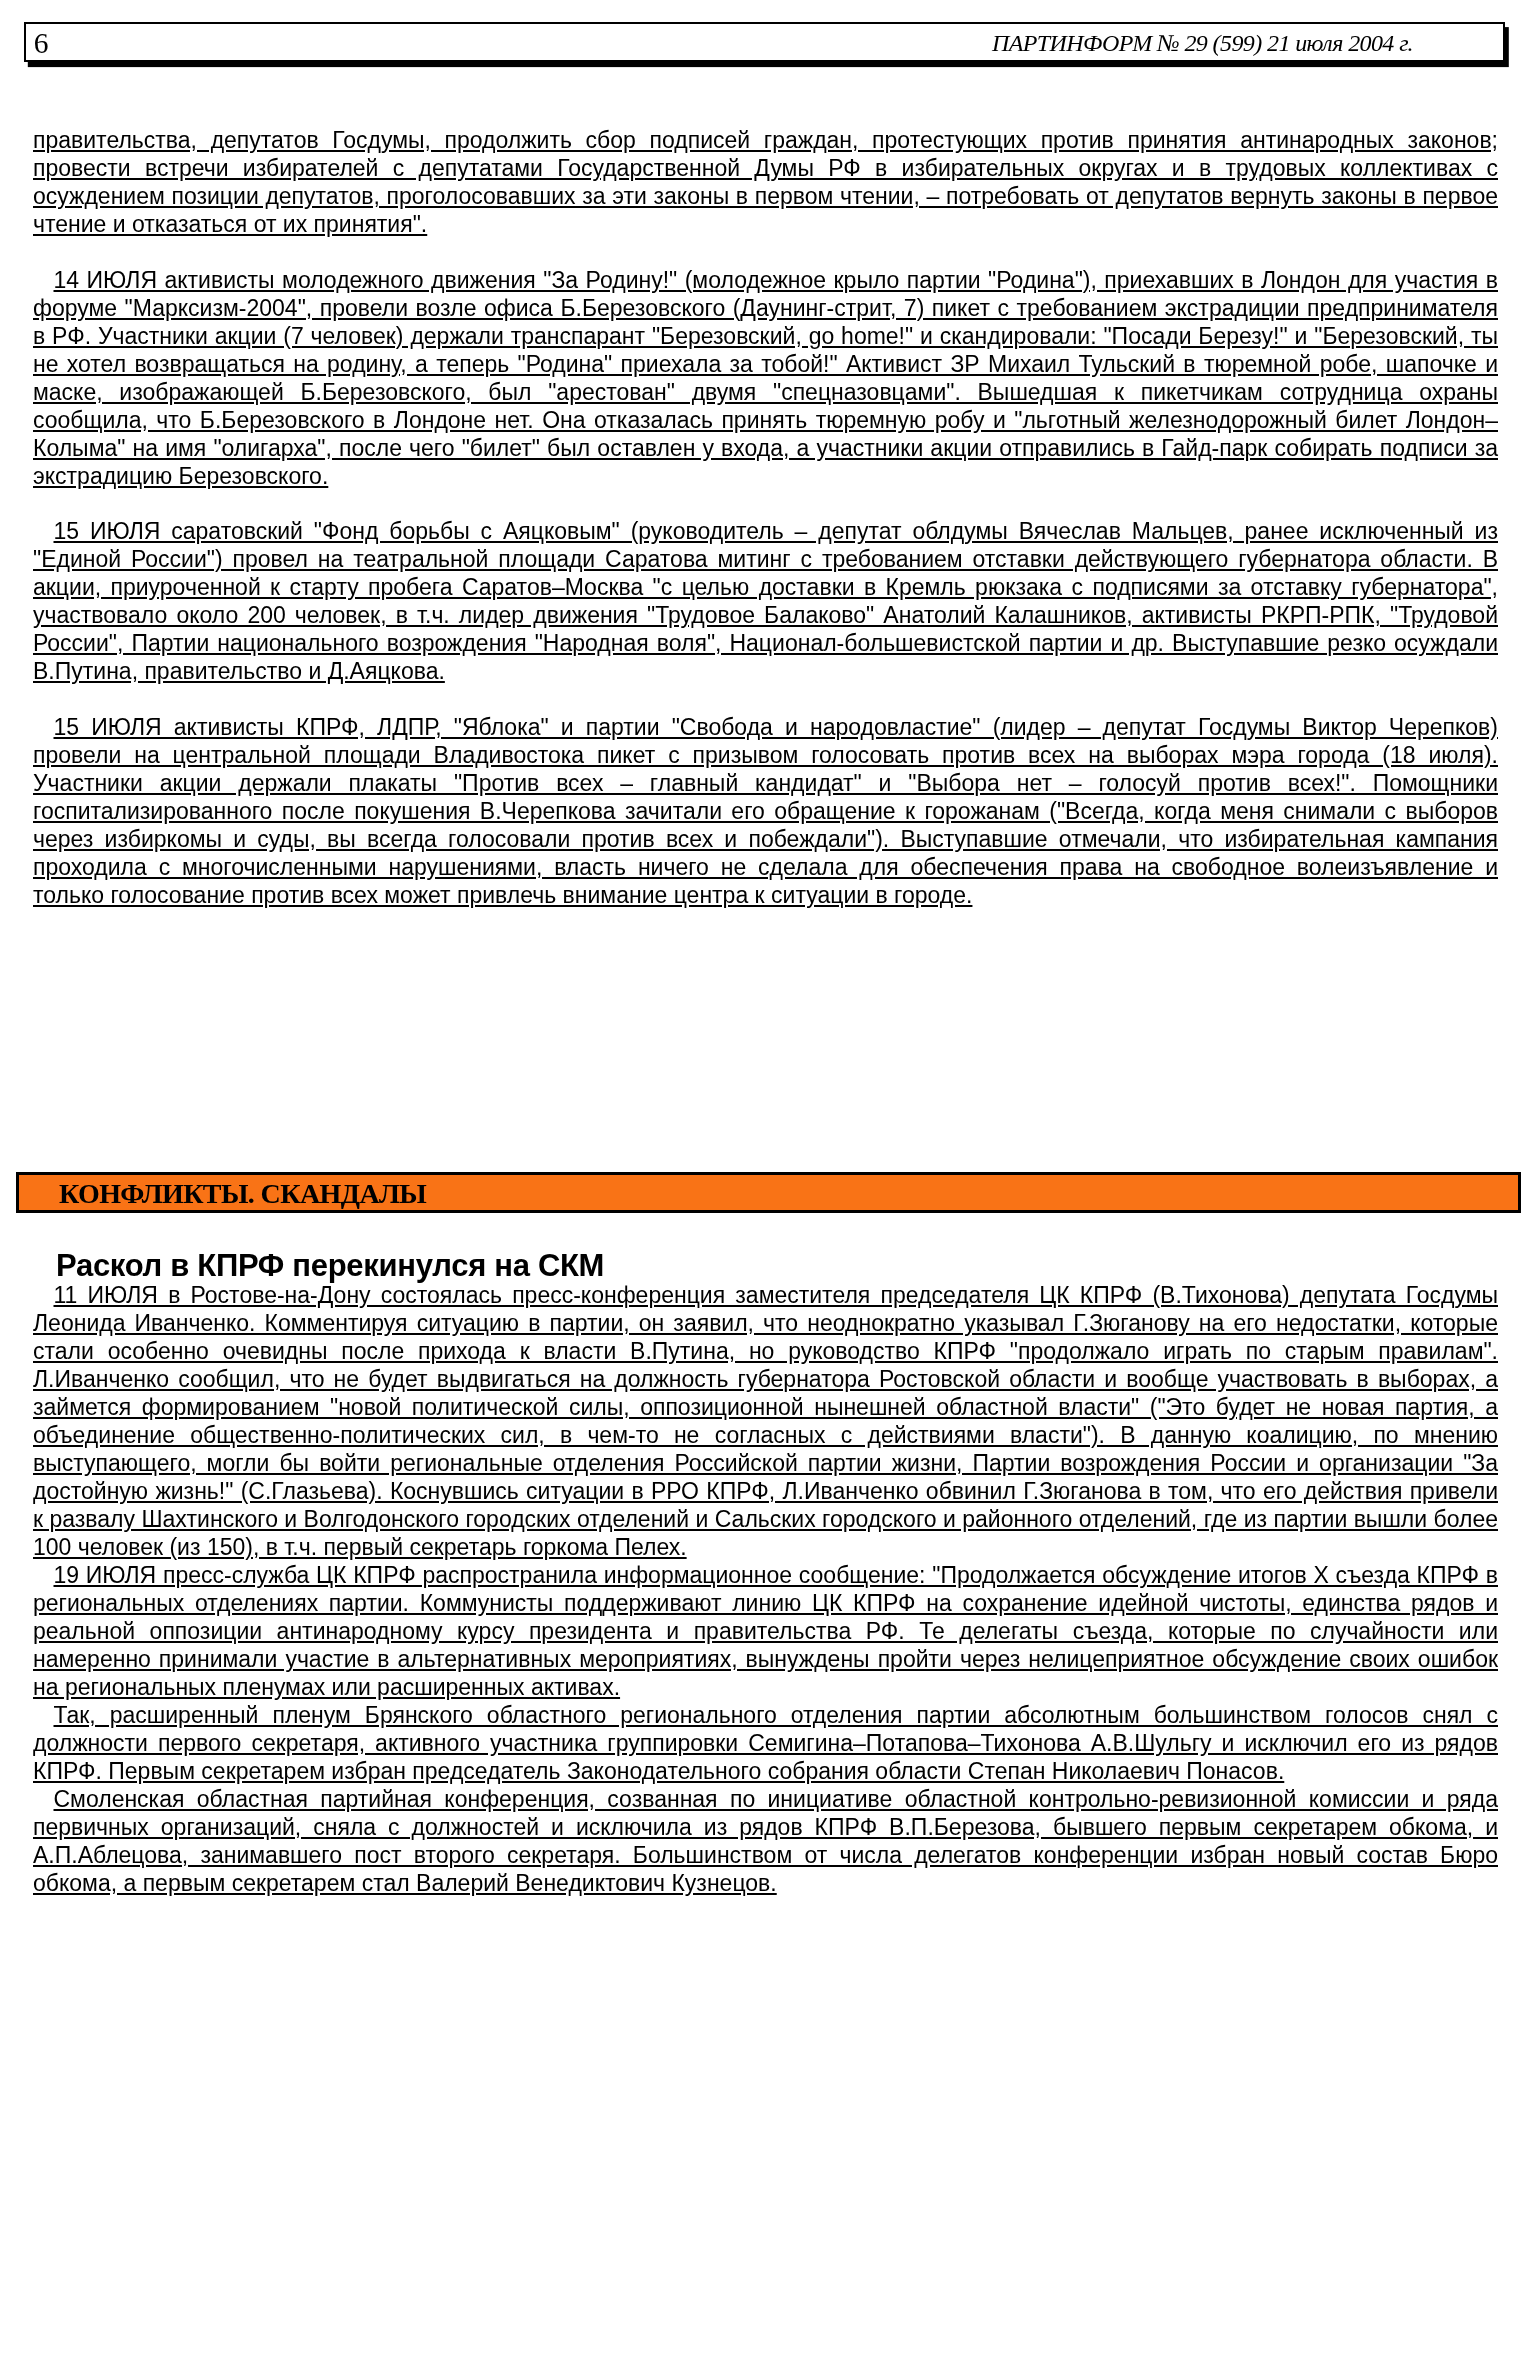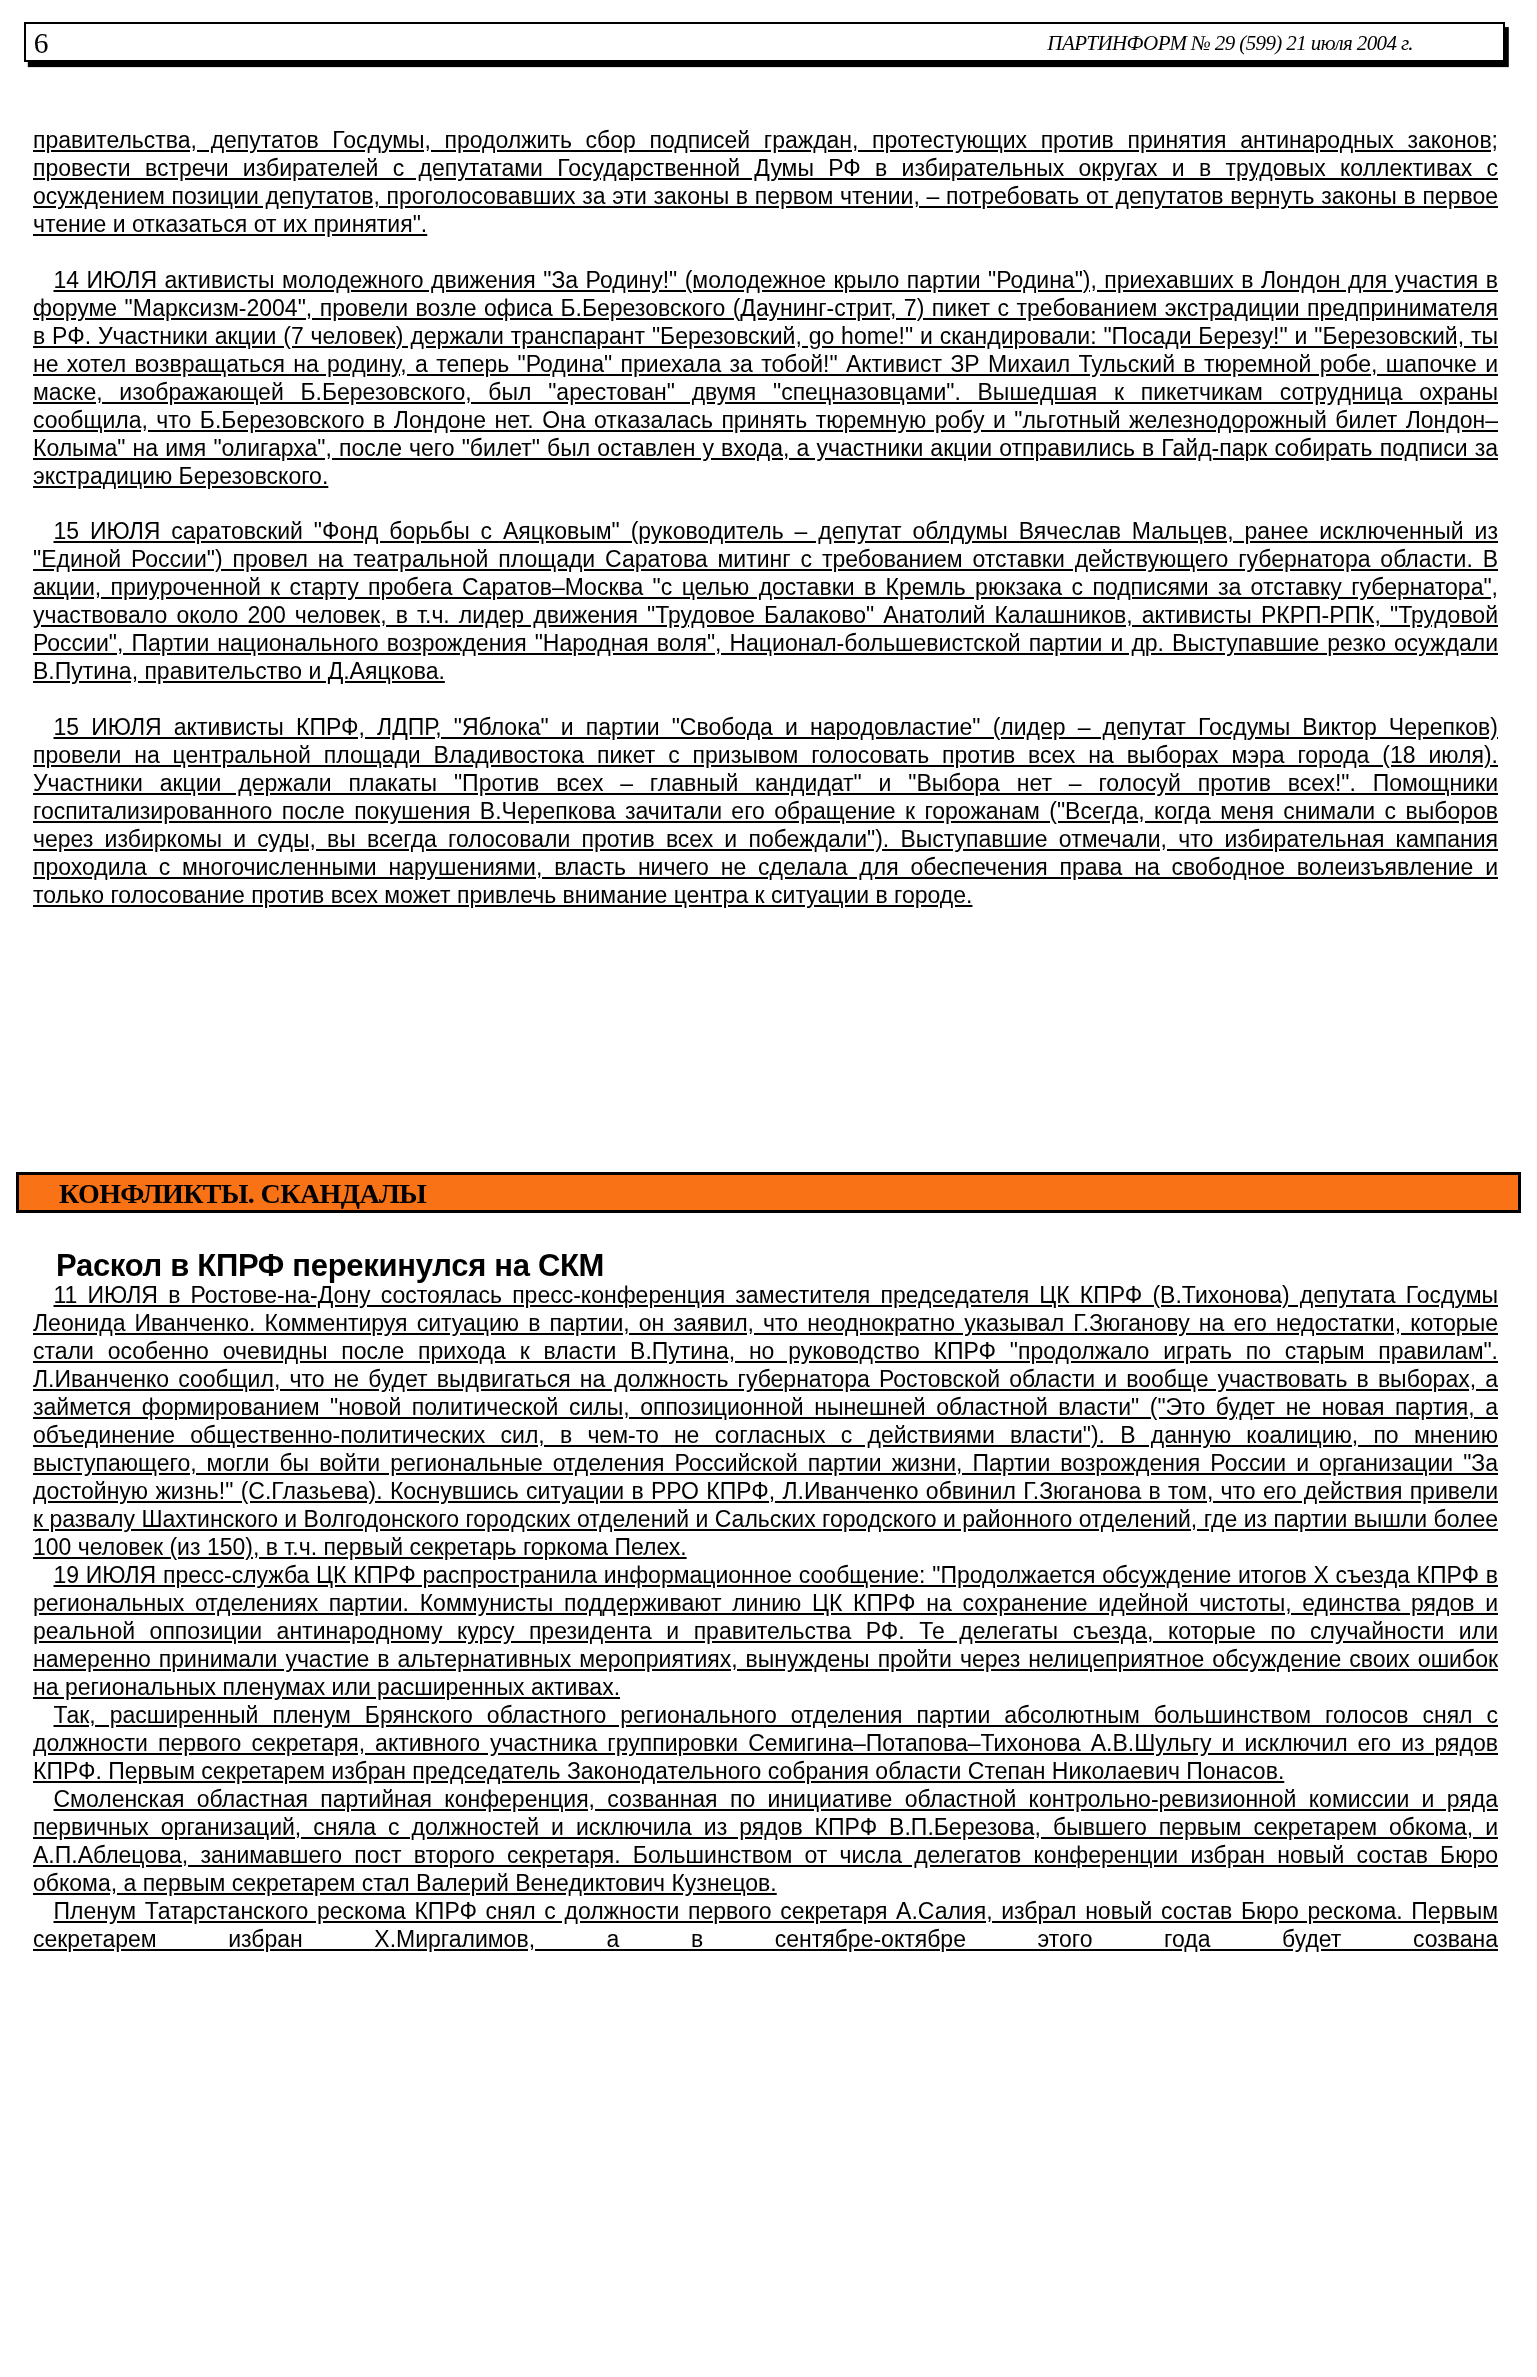--- a/index.html
+++ b/index.html
@@ -29,21 +29,21 @@
       font-family: "Liberation Serif", "DejaVu Serif", serif;
       font-size: 29.5px;
       line-height: 32px;
     }
     .masthead {
       position: absolute;
       right: 90px;
       top: 2.6px;
       font-family: "Liberation Serif", "DejaVu Serif", serif;
       font-style: italic;
-      font-size: 21px;
+      font-size: 24px;
       line-height: 32px;
       letter-spacing: -0.6px;
     }
     .content {
       position: absolute;
       left: 33px;
       width: 1465px;
       font-size: 23px;
       line-height: 28px;
       text-align: justify;
@@ -108,15 +108,14 @@
   <span class="section-title">КОНФЛИКТЫ. СКАНДАЛЫ</span>
 </div>
 
 <div class="article-title">Раскол в КПРФ перекинулся на СКМ</div>
 
 <div class="content" style="top:1281px;">
   <p class="para indent">11 ИЮЛЯ в Ростове-на-Дону состоялась пресс-конференция заместителя председателя ЦК КПРФ (В.Тихонова) депутата Госдумы Леонида Иванченко. Комментируя ситуацию в партии, он заявил, что неоднократно указывал Г.Зюганову на его недостатки, которые стали особенно очевидны после прихода к власти В.Путина, но руководство КПРФ "продолжало играть по старым правилам". Л.Иванченко сообщил, что не будет выдвигаться на должность губернатора Ростовской области и вообще участвовать в выборах, а займется формированием "новой политической силы, оппозиционной нынешней областной власти" ("Это будет не новая партия, а объединение общественно-политических сил, в чем-то не согласных с действиями власти"). В данную коалицию, по мнению выступающего, могли бы войти региональные отделения Российской партии жизни, Партии возрождения России и организации "За достойную жизнь!" (С.Глазьева). Коснувшись ситуации в РРО КПРФ, Л.Иванченко обвинил Г.Зюганова в том, что его действия привели к развалу Шахтинского и Волгодонского городских отделений и Сальских городского и районного отделений, где из партии вышли более 100 человек (из 150), в т.ч. первый секретарь горкома Пелех.</p>
   <p class="para indent">19 ИЮЛЯ пресс-служба ЦК КПРФ распространила информационное сообщение: "Продолжается обсуждение итогов X съезда КПРФ в региональных отделениях партии. Коммунисты поддерживают линию ЦК КПРФ на сохранение идейной чистоты, единства рядов и реальной оппозиции антинародному курсу президента и правительства РФ. Те делегаты съезда, которые по случайности или намеренно принимали участие в альтернативных мероприятиях, вынуждены пройти через нелицеприятное обсуждение своих ошибок на региональных пленумах или расширенных активах.</p>
   <p class="para indent">Так, расширенный пленум Брянского областного регионального отделения партии абсолютным большинством голосов снял с должности первого секретаря, активного участника группировки Семигина–Потапова–Тихонова А.В.Шульгу и исключил его из рядов КПРФ. Первым секретарем избран председатель Законодательного собрания области Степан Николаевич Понасов.</p>
   <p class="para indent">Смоленская областная партийная конференция, созванная по инициативе областной контрольно-ревизионной комиссии и ряда первичных организаций, сняла с должностей и исключила из рядов КПРФ В.П.Березова, бывшего первым секретарем обкома, и А.П.Аблецова, занимавшего пост второго секретаря. Большинством от числа делегатов конференции избран новый состав Бюро обкома, а первым секретарем стал Валерий Венедиктович Кузнецов.</p>
-  <p class="para indent" style="text-align-last: justify;">Пленум Татарстанского рескома КПРФ снял с должности первого секретаря А.Салия, избрал новый состав Бюро рескома. Первым секретарем избран Х.Миргалимов, а в сентябре-октябре этого года будет созвана</p>
 </div>
 
 
 </body></html>

